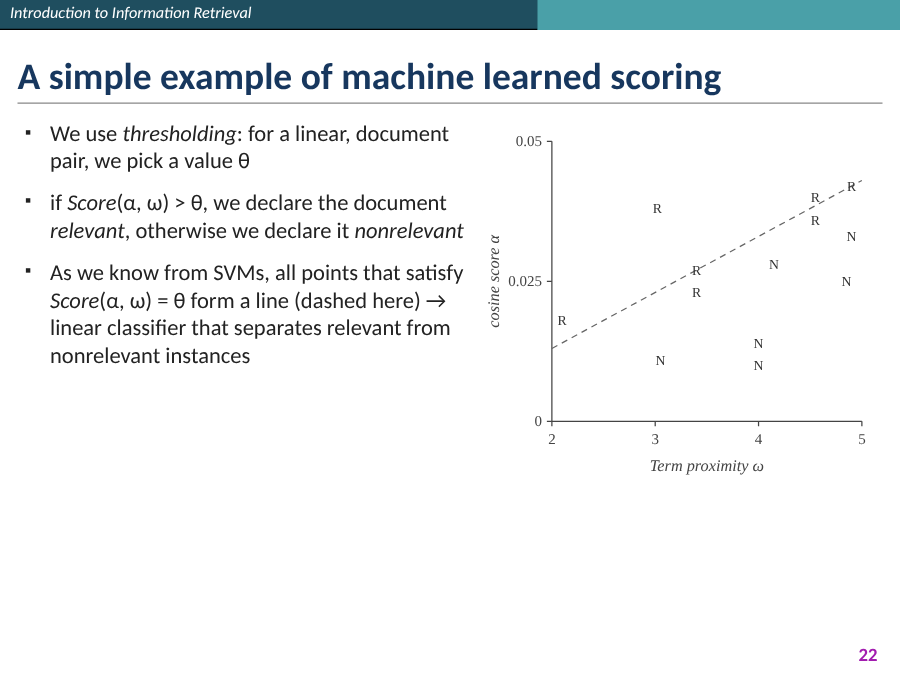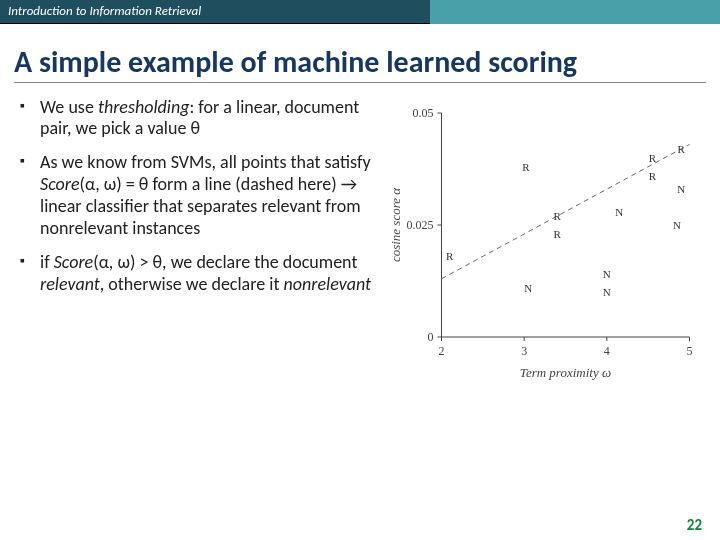--- a/index.html
+++ b/index.html
@@ -73,45 +73,45 @@
     font-family: "Times New Roman", serif;
     font-size: 12px;
     fill: #444;
   }
   .chart .axis-label { font-style: italic; font-size: 13px; }
   .chart .pt { font-size: 11px; fill: #333; }
   .pagenum {
     position: absolute;
     right: 18px; bottom: 6px;
     font-size: 15px;
-    color: #15803d;
+    color: #a21caf;
     font-weight: bold;
   }
 </style>
 </head>
 <body>
 
 <div class="header-bar">
   <div class="header-left">Introduction to Information Retrieval</div>
   <div class="header-right"></div>
 </div>
 
 <h1 class="title">A simple example of machine learned scoring</h1>
 
 <div class="content">
   <div class="bullets">
     <ul>
       <li>
         <span>We use </span><span class="it">thresholding</span><span>: for a linear, document pair, we pick a value θ</span>
       </li>
       <li>
-        <span>As we know from SVMs, all points that satisfy </span><span class="it">Score</span><span>(α, ω) = θ form a line (dashed here) → linear classifier that separates relevant from nonrelevant instances</span>
+        <span>if </span><span class="it">Score</span><span>(α, ω) &gt; θ, we declare the document </span><span class="it">relevant</span><span>, otherwise we declare it </span><span class="it">nonrelevant</span>
       </li>
       <li>
-        <span>if </span><span class="it">Score</span><span>(α, ω) &gt; θ, we declare the document </span><span class="it">relevant</span><span>, otherwise we declare it </span><span class="it">nonrelevant</span>
+        <span>As we know from SVMs, all points that satisfy </span><span class="it">Score</span><span>(α, ω) = θ form a line (dashed here) → linear classifier that separates relevant from nonrelevant instances</span>
       </li>
     </ul>
   </div>
 
   <div class="chart">
     <svg viewBox="0 0 320 280" id="chart-svg">
         <line x1="60" y1="10" x2="60" y2="234" stroke="#444" stroke-width="1"></line>
         <line x1="60" y1="234" x2="308" y2="234" stroke="#444" stroke-width="1"></line>
         <line x1="56" y1="234" x2="60" y2="234" stroke="#444"></line>
         <text x="52" y="238" text-anchor="end" font-size="11">0</text>

